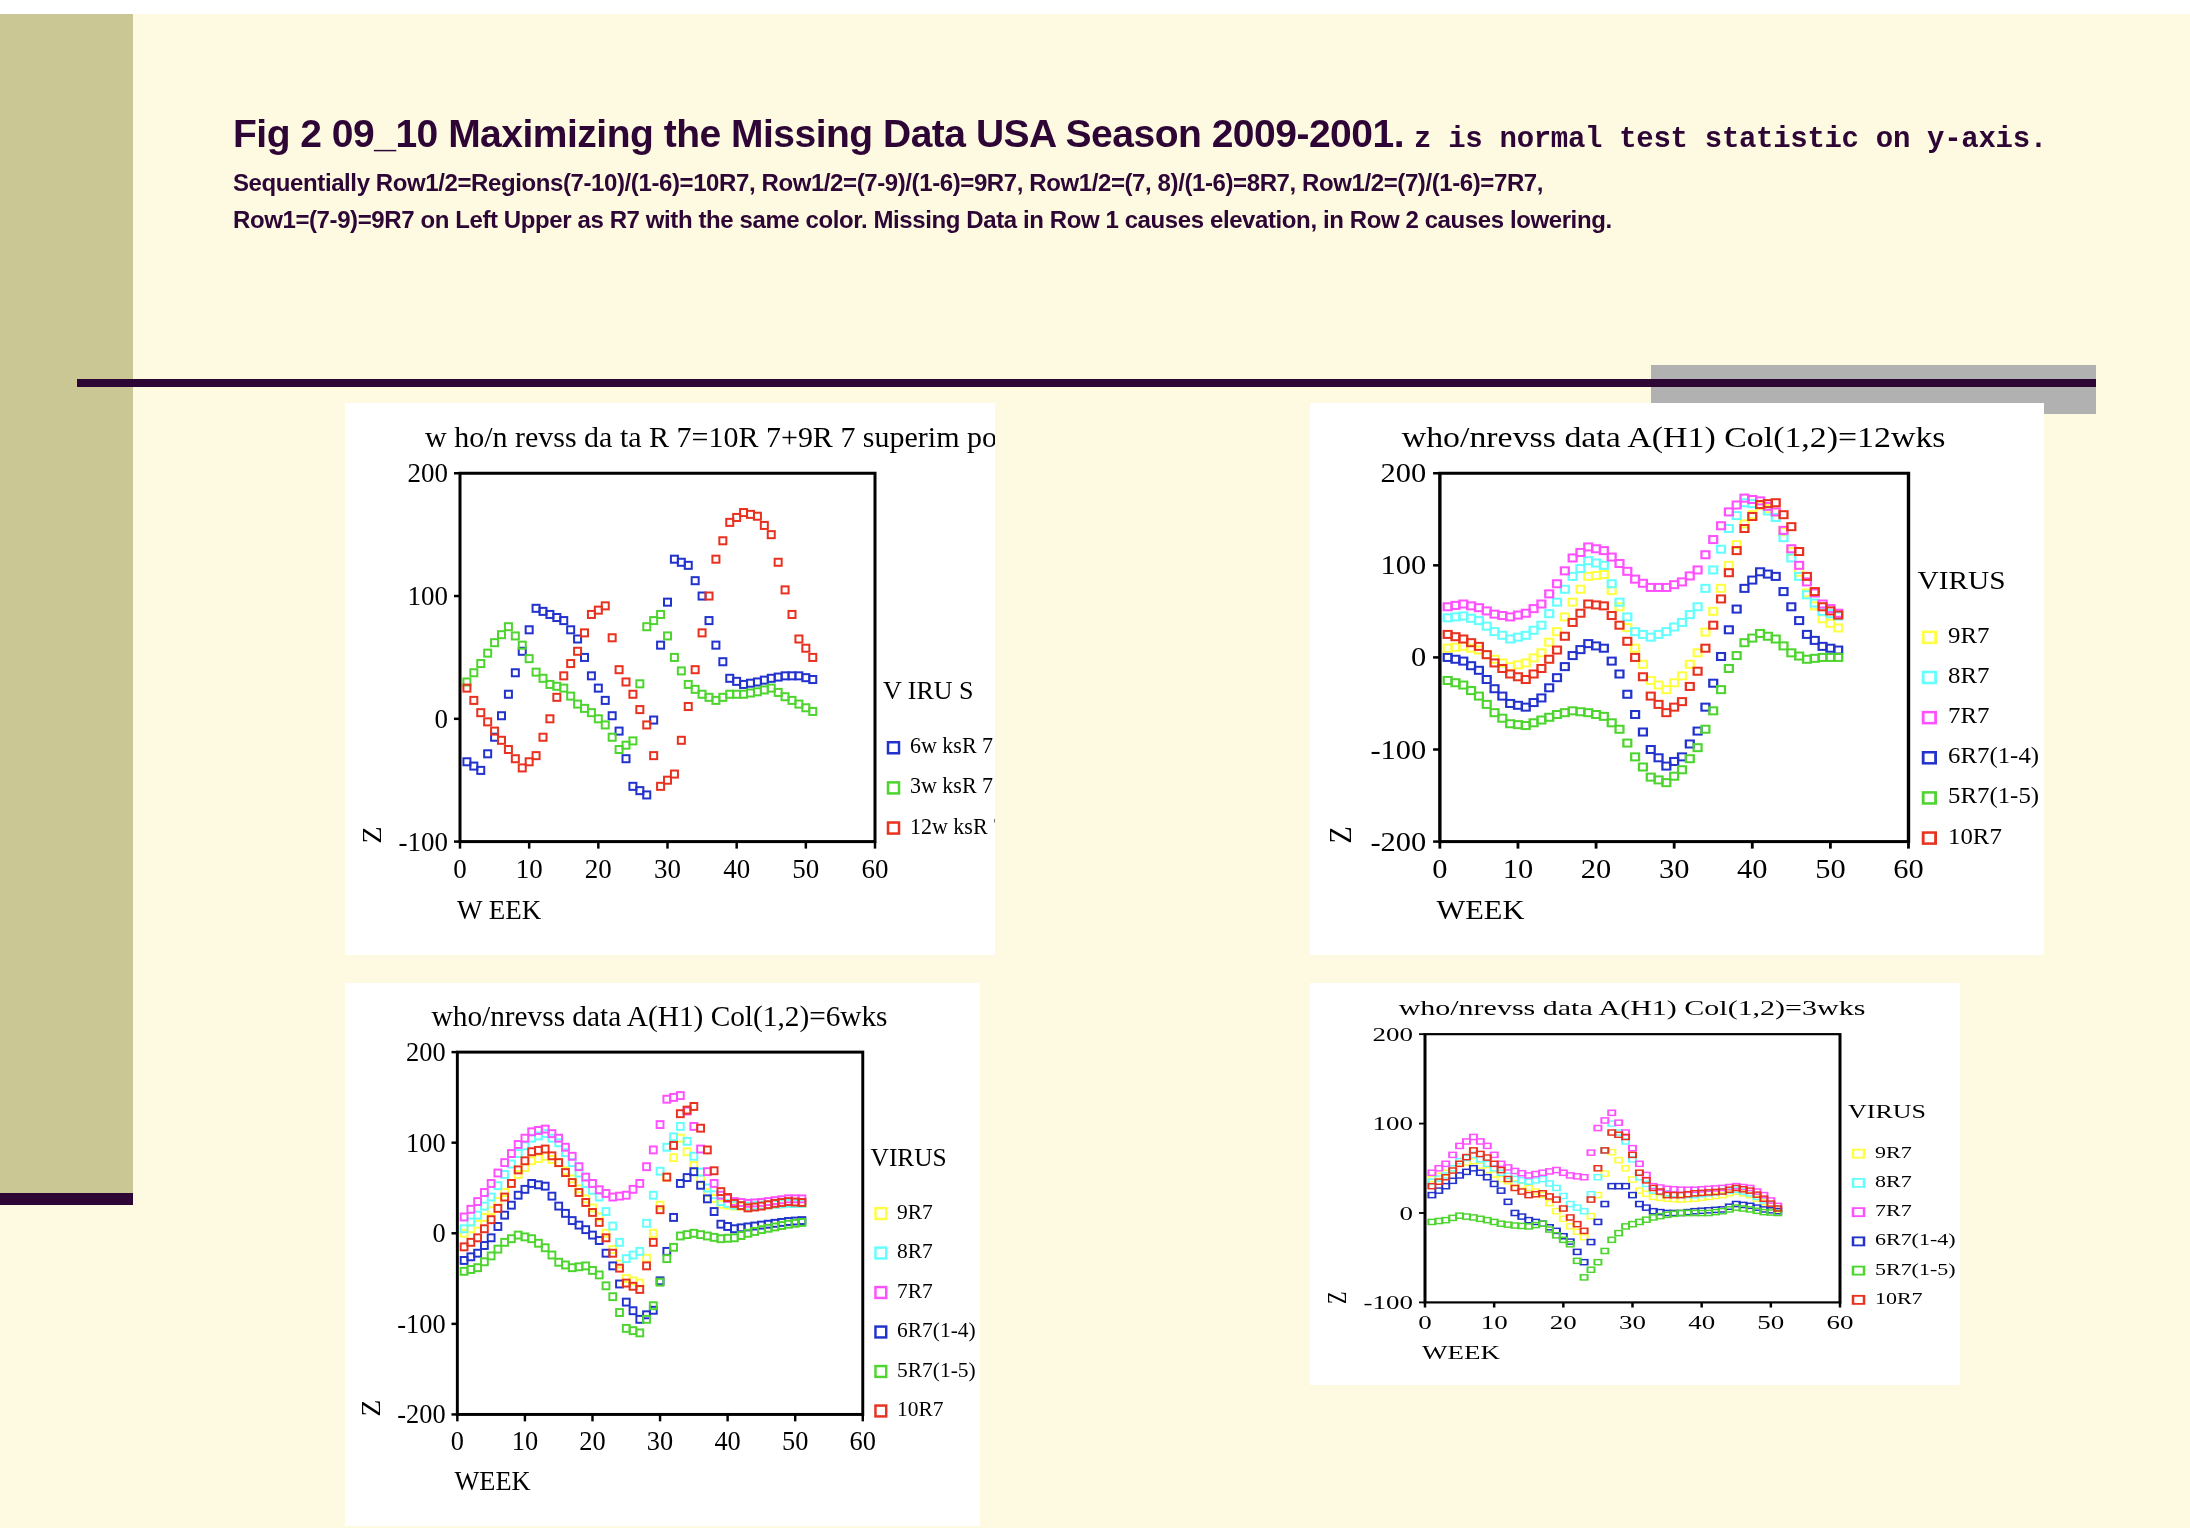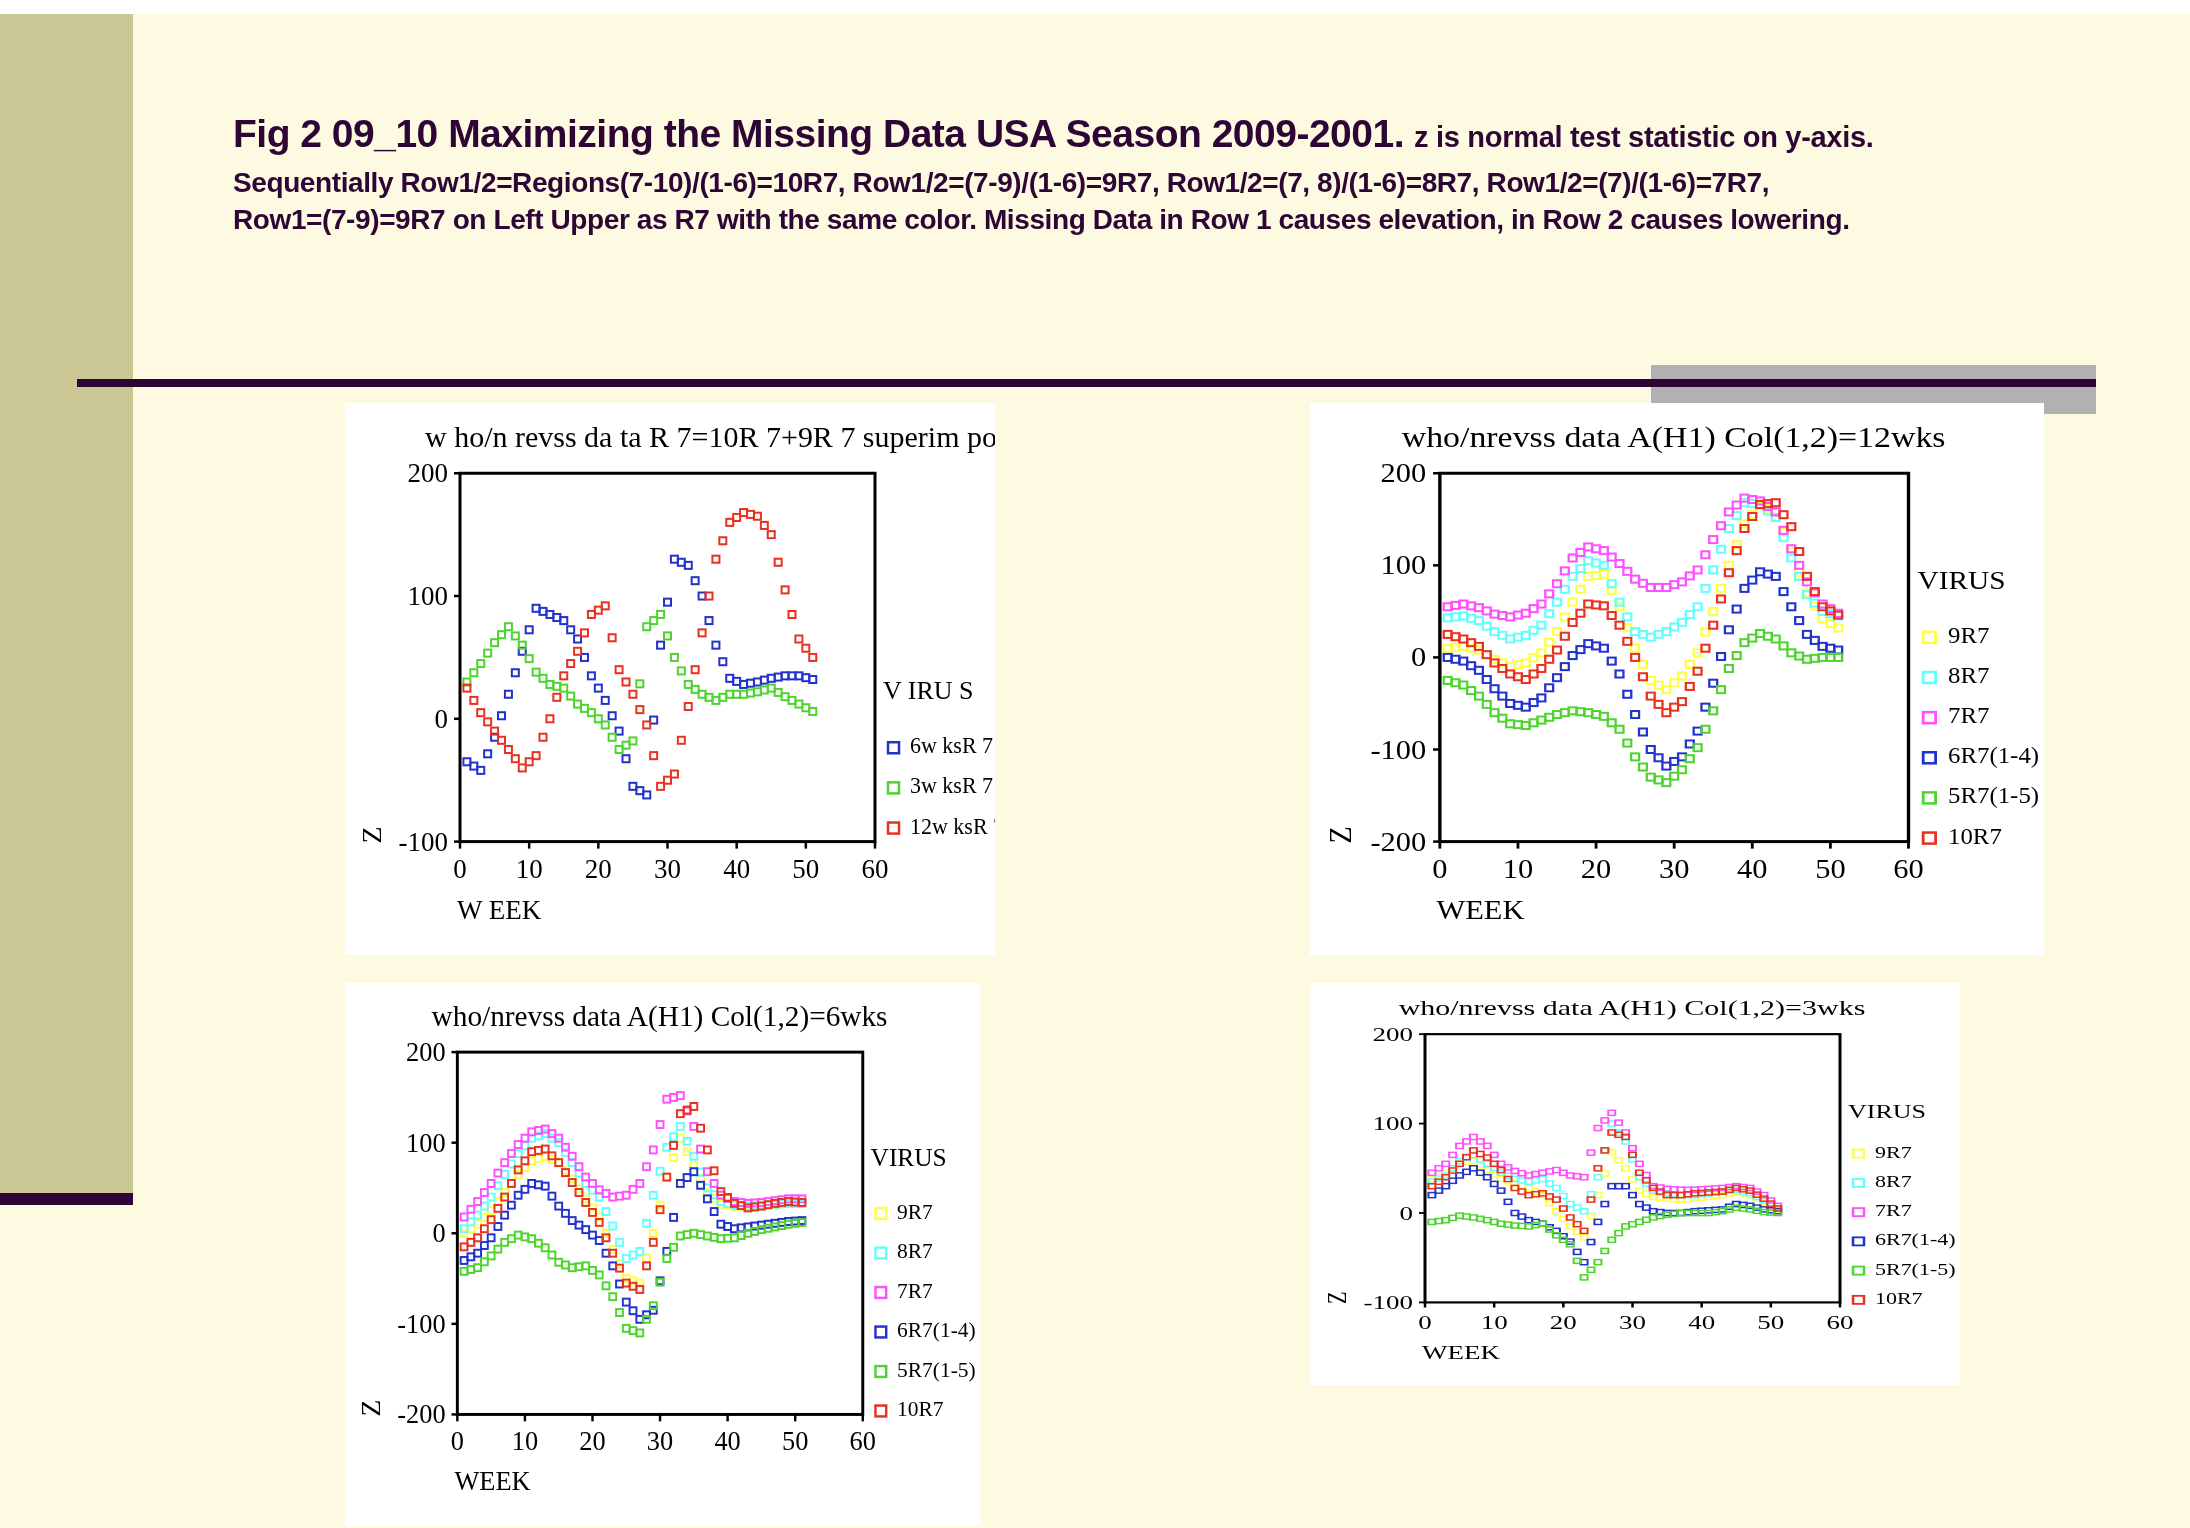--- a/index.html
+++ b/index.html
@@ -6,22 +6,22 @@
   .slide{position:relative;width:2190px;height:1528px;background:#FDFAE1;overflow:hidden;
          font-family:"Liberation Sans", sans-serif;}
   .top-strip{position:absolute;left:0;top:0;width:2190px;height:14px;background:#FFFFFF;}
   .side-bar{position:absolute;left:0;top:14px;width:133px;height:1179px;background:#CBC795;}
   .side-bar-foot{position:absolute;left:0;top:1193px;width:133px;height:12px;background:#2E0636;}
   .gray-block{position:absolute;left:1651px;top:365px;width:445px;height:49px;background:#B1B1B1;}
   .rule{position:absolute;left:77px;top:379px;width:2019px;height:8px;background:#2E0636;}
   .header{position:absolute;left:233px;top:112px;width:1720px;color:#2E0636;}
   .headline{white-space:nowrap;margin-bottom:8px;}
   .h-main{font-size:39px;font-weight:bold;letter-spacing:-0.5px;}
-  .h-note{font-size:29px;font-weight:bold;margin-left:10px;letter-spacing:-0.3px;}
-  .h-body{font-size:28px;font-weight:bold;line-height:37px;letter-spacing:-0.4px;white-space:nowrap;}
+  .h-note{font-size:29px;font-weight:bold;margin-left:10px;letter-spacing:-0.3px;font-family:Liberation Mono, monospace;}
+  .h-body{font-size:24px;font-weight:bold;line-height:37px;letter-spacing:-0.4px;white-space:nowrap;}
   .panel{position:absolute;background:#FFFFFF;overflow:hidden;}
   .p-tl{left:345px;top:403px;width:650px;height:552px;}
   .p-tr{left:1310px;top:403px;width:734px;height:552px;}
   .p-bl{left:345px;top:983px;width:635px;height:543px;}
   .p-br{left:1310px;top:983px;width:650px;height:402px;}
   .panel svg{display:block;width:100%;height:100%;}
   .ct{font-family:"Liberation Serif", serif;fill:#000000;}
 </style>
 </head>
 <body>

